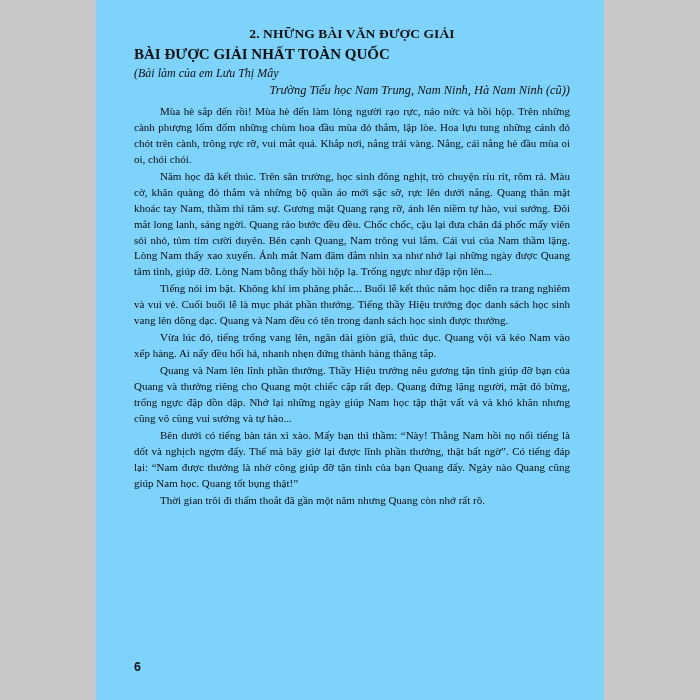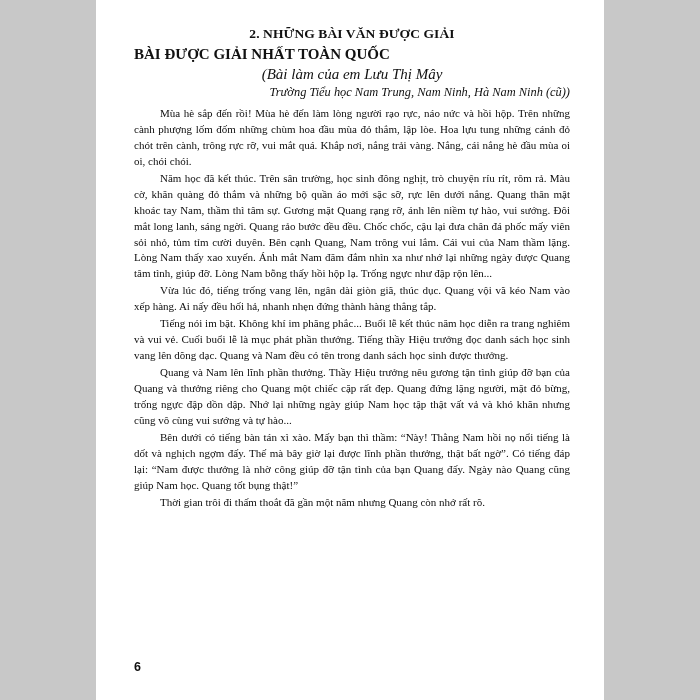--- a/index.html
+++ b/index.html
@@ -12,21 +12,21 @@
     height: 700px;
     overflow: hidden;
     font-family: "Liberation Serif", serif;
   }
   .page {
     position: absolute;
     left: 96px;
     top: 0;
     width: 508px;
     height: 700px;
-    background: #ffffff;
+    background: #7dd3fc;
     box-sizing: border-box;
     padding: 18px 34px 10px 38px;
   }
   .page-inner {
     width: 100%;
   }
   .heading-1 {
     font-size: 13.5px;
     font-weight: bold;
     text-align: center;
@@ -34,23 +34,22 @@
     letter-spacing: 0.1px;
     color: #111;
   }
   .heading-2 {
     font-size: 15px;
     font-weight: bold;
     margin: 4px 0 3px 0;
     color: #111;
   }
   .byline {
-    font-size: 15px;
+    font-size: 12px;
     font-style: italic;
-    text-align: center;
     margin: 2px 0 1px 0;
     color: #111;
   }
   .school {
     font-size: 12.4px;
     font-style: italic;
     text-align: right;
     margin: 2px 0 6px 0;
     color: #111;
   }
@@ -78,20 +77,20 @@
 
 <div class="page">
   <div class="page-inner">
     <div class="heading-1">2. NHỮNG BÀI VĂN ĐƯỢC GIẢI</div>
     <div class="heading-2">BÀI ĐƯỢC GIẢI NHẤT TOÀN QUỐC</div>
     <div class="byline">(Bài làm của em Lưu Thị Mây</div>
     <div class="school">Trường Tiểu học Nam Trung, Nam Ninh, Hà Nam Ninh (cũ))</div>
 
     <p class="body">Mùa hè sắp đến rồi! Mùa hè đến làm lòng người rạo rực, náo nức và hồi hộp. Trên những cành phượng lốm đốm những chùm hoa đầu mùa đỏ thắm, lập lòe. Hoa lựu tung những cánh đỏ chót trên cành, trông rực rỡ, vui mắt quá. Khắp nơi, nắng trải vàng. Nắng, cái nắng hè đầu mùa oi oi, chói chói.</p>
     <p class="body">Năm học đã kết thúc. Trên sân trường, học sinh đông nghịt, trò chuyện ríu rít, rôm rả. Màu cờ, khăn quàng đỏ thắm và những bộ quần áo mới sặc sỡ, rực lên dưới nắng. Quang thân mật khoác tay Nam, thầm thì tâm sự. Gương mặt Quang rạng rỡ, ánh lên niềm tự hào, vui sướng. Đôi mắt long lanh, sáng ngời. Quang rảo bước đều đều. Chốc chốc, cậu lại đưa chân đá phốc mấy viên sỏi nhỏ, tủm tỉm cười duyên. Bên cạnh Quang, Nam trông vui lắm. Cái vui của Nam thầm lặng. Lòng Nam thấy xao xuyến. Ánh mắt Nam đăm đắm nhìn xa như nhớ lại những ngày được Quang tâm tình, giúp đỡ. Lòng Nam bỗng thấy hồi hộp lạ. Trống ngực như đập rộn lên...</p>
+    <p class="body">Tiếng nói im bặt. Không khí im phăng phắc... Buổi lễ kết thúc năm học diễn ra trang nghiêm và vui vẻ. Cuối buổi lễ là mục phát phần thưởng. Tiếng thầy Hiệu trưởng đọc danh sách học sinh vang lên dõng dạc. Quang và Nam đều có tên trong danh sách học sinh được thưởng.</p>
     <p class="body">Vừa lúc đó, tiếng trống vang lên, ngân dài giòn giã, thúc dục. Quang vội vã kéo Nam vào xếp hàng. Ai nấy đều hối hả, nhanh nhẹn đứng thành hàng thẳng tắp.</p>
-    <p class="body">Tiếng nói im bặt. Không khí im phăng phắc... Buổi lễ kết thúc năm học diễn ra trang nghiêm và vui vẻ. Cuối buổi lễ là mục phát phần thưởng. Tiếng thầy Hiệu trưởng đọc danh sách học sinh vang lên dõng dạc. Quang và Nam đều có tên trong danh sách học sinh được thưởng.</p>
     <p class="body">Quang và Nam lên lĩnh phần thưởng. Thầy Hiệu trưởng nêu gương tận tình giúp đỡ bạn của Quang và thưởng riêng cho Quang một chiếc cặp rất đẹp. Quang đứng lặng người, mặt đỏ bừng, trống ngực đập dồn dập. Nhớ lại những ngày giúp Nam học tập thật vất vả và khó khăn nhưng cũng vô cùng vui sướng và tự hào...</p>
     <p class="body">Bên dưới có tiếng bàn tán xì xào. Mấy bạn thì thầm: “Này! Thằng Nam hồi nọ nổi tiếng là dốt và nghịch ngợm đấy. Thế mà bây giờ lại được lĩnh phần thưởng, thật bất ngờ”. Có tiếng đáp lại: “Nam được thưởng là nhờ công giúp đỡ tận tình của bạn Quang đấy. Ngày nào Quang cũng giúp Nam học. Quang tốt bụng thật!”</p>
     <p class="body">Thời gian trôi đi thấm thoắt đã gần một năm nhưng Quang còn nhớ rất rõ.</p>
   </div>
   <div class="page-number">6</div>
 </div>
 
 </body></html>

